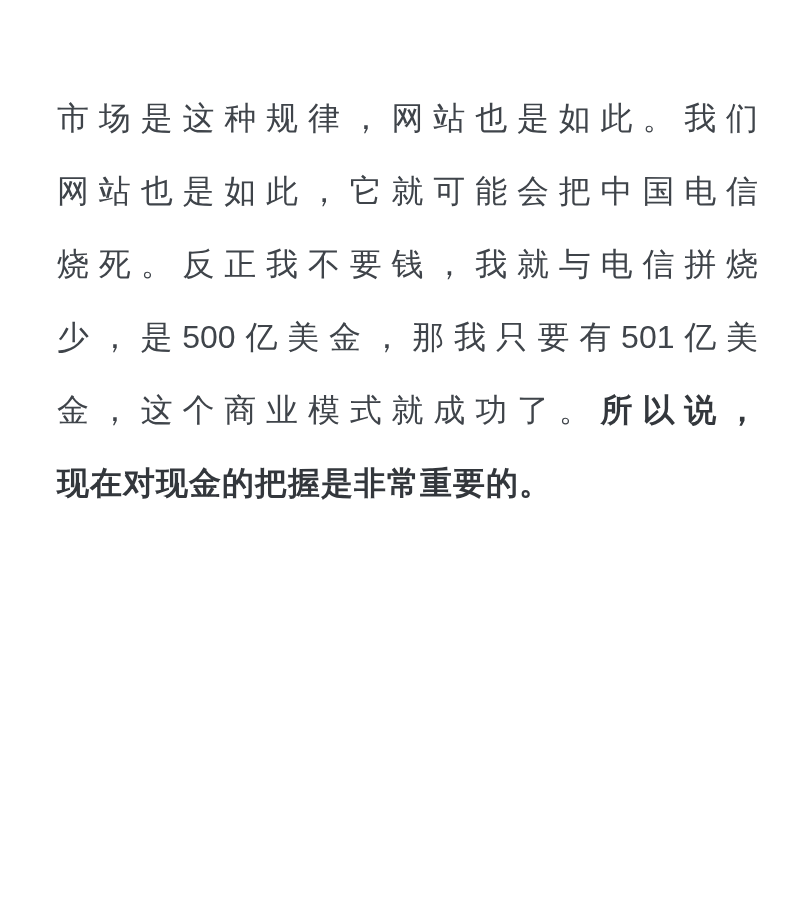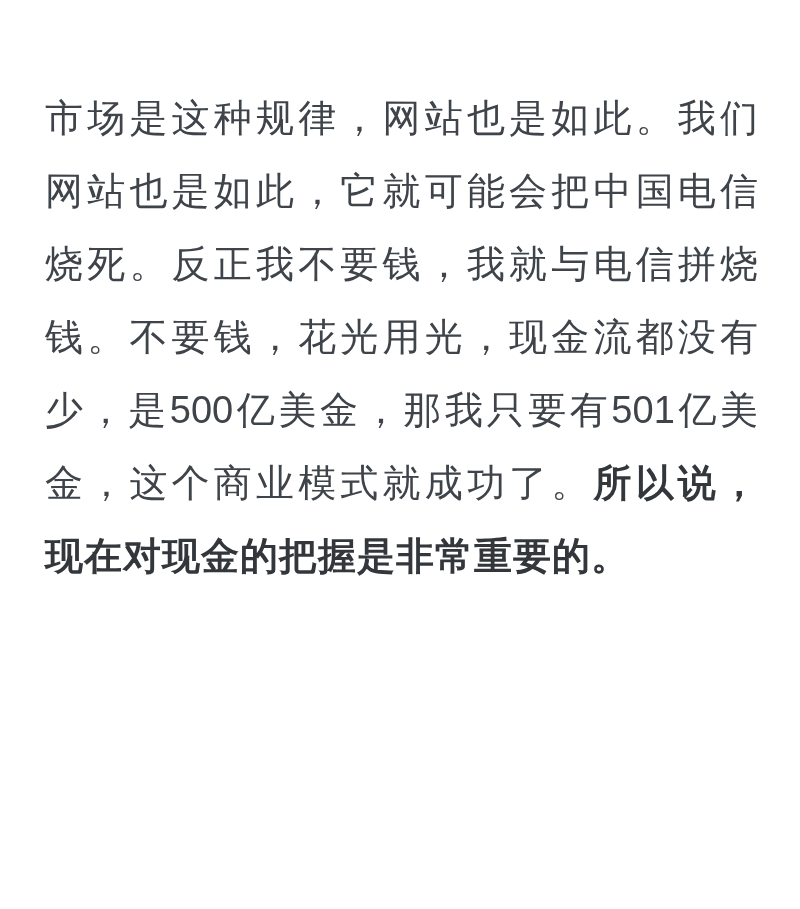--- a/index.html
+++ b/index.html
@@ -16,24 +16,25 @@
   }
   .article {
     position: absolute;
     left: 45px;
     top: 82px;
     width: 713px;
   }
   .line {
     height: 73px;
     line-height: 73px;
-    font-size: 38px;
+    font-size: 32px;
     color: var(--text-color, #3f444a);
     text-align: justify;
     text-align-last: justify;
+    margin-left: 12px;
   }
   .line.no-just {
     text-align: center;
     text-align-last: left;
     letter-spacing: 1px;
   }
   .seg {
     font-weight: 400;
   }
   .seg.bold {
@@ -41,17 +42,16 @@
     color: var(--bold-color, #33373c);
   }
 </style>
 </head>
 <body>
 
 <div class="article">
     <div class="line"><span class="seg">市场是这种规律，网站也是如此。我们</span></div>
     <div class="line"><span class="seg">网站也是如此，它就可能会把中国电信</span></div>
     <div class="line"><span class="seg">烧死。反正我不要钱，我就与电信拼烧</span></div>
-    <div class="line"><span class="seg">钱。不要钱，花光用光，现金流都没有</span></div>
     <div class="line"><span class="seg">少，是500亿美金，那我只要有501亿美</span></div>
     <div class="line"><span class="seg">金，这个商业模式就成功了。</span><span class="seg bold">所以说，</span></div>
     <div class="line no-just"><span class="seg bold">现在对现金的把握是非常重要的。</span></div>
   </div>
 
 </body></html>

